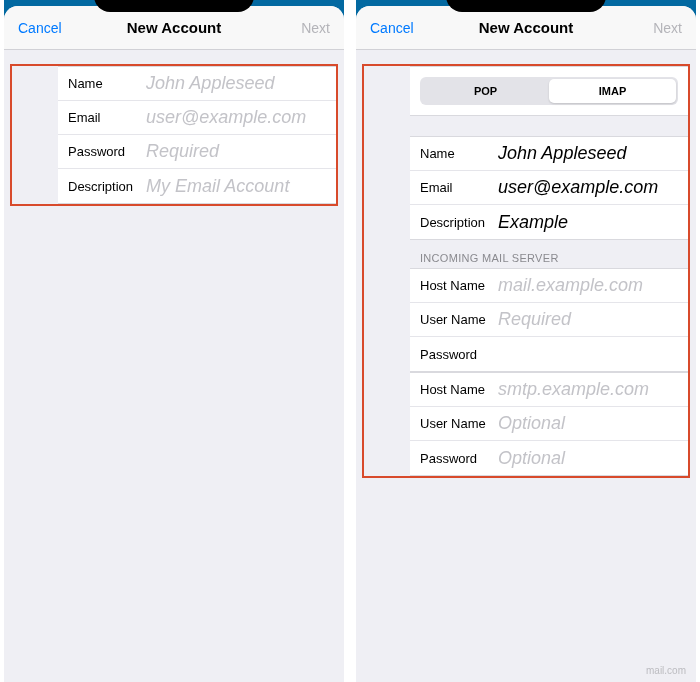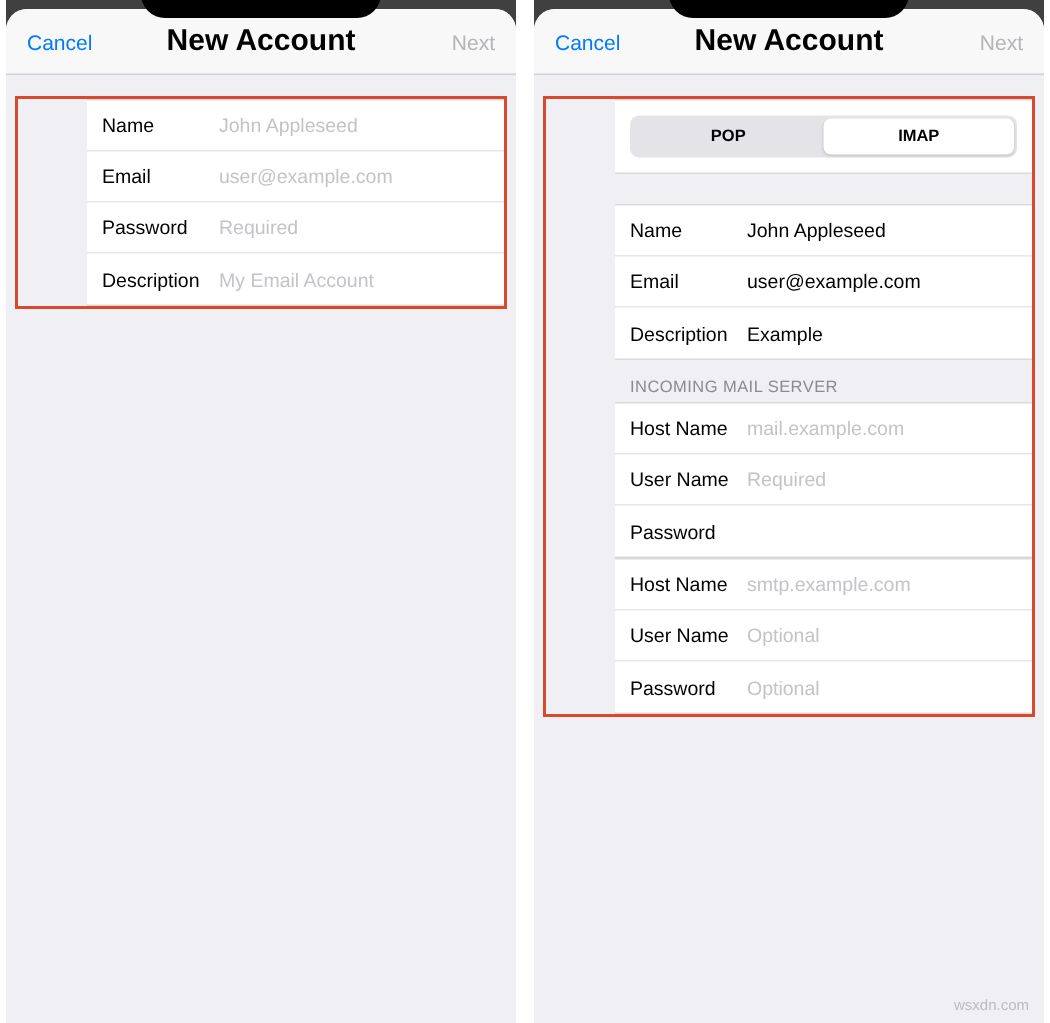--- a/index.html
+++ b/index.html
@@ -9,21 +9,21 @@
       width: 700px;
       height: 682px;
       display: flex;
       gap: 12px;
       padding: 0 4px;
       font-size: 13px;
       color: #000;
     }
     .phone {
       flex: 1;
-      background: #404040;
+      background: #0369a1;
       display: flex;
       flex-direction: column;
       position: relative;
       overflow: hidden;
     }
     .phone::before {
       content: "";
       position: absolute;
       top: -10px; left: 50%; transform: translateX(-50%);
       width: 160px; height: 22px;
@@ -48,21 +48,21 @@
       align-items: center;
       justify-content: space-between;
       padding: 0 14px;
       position: relative;
     }
     .nav-title {
       position: absolute;
       left: 0; right: 0;
       text-align: center;
       font-weight: 600;
-      font-size: 20px;
+      font-size: 15px;
       pointer-events: none;
     }
     .nav-btn {
       font-size: 14px;
       color: #007aff;
       cursor: pointer;
       z-index: 1;
     }
     .nav-btn.disabled { color: #b4b4b9; }
     .content {
@@ -89,25 +89,26 @@
     }
     .row:last-child { border-bottom: none; }
     .row-label {
       width: 78px;
       font-size: 13px;
       color: #000;
       flex-shrink: 0;
     }
     .row-value {
       flex: 1;
-      font-size: 13px;
+      font-size: 18px;
       color: #000;
       border: none;
       outline: none;
       background: transparent;
+      font-style: italic;
     }
     .row-value::placeholder { color: #c3c3c8; }
     .section-header {
       font-size: 11px;
       color: #8a8a8f;
       padding: 12px 10px 4px 10px;
       text-transform: uppercase;
       letter-spacing: 0.3px;
       background: #efeff4;
     }
@@ -236,14 +237,14 @@
             <input class="row-value" placeholder="Optional" style="">
           </div>
           <div class="row">
             <span class="row-label">Password</span>
             <input class="row-value" type="password" placeholder="Optional" style="">
           </div>
         </div>
       </div>
     </div>
   </div>
-  <div class="watermark">wsxdn.com</div>
+  <div class="watermark">mail.com</div>
 </div>
 
 </body></html>

